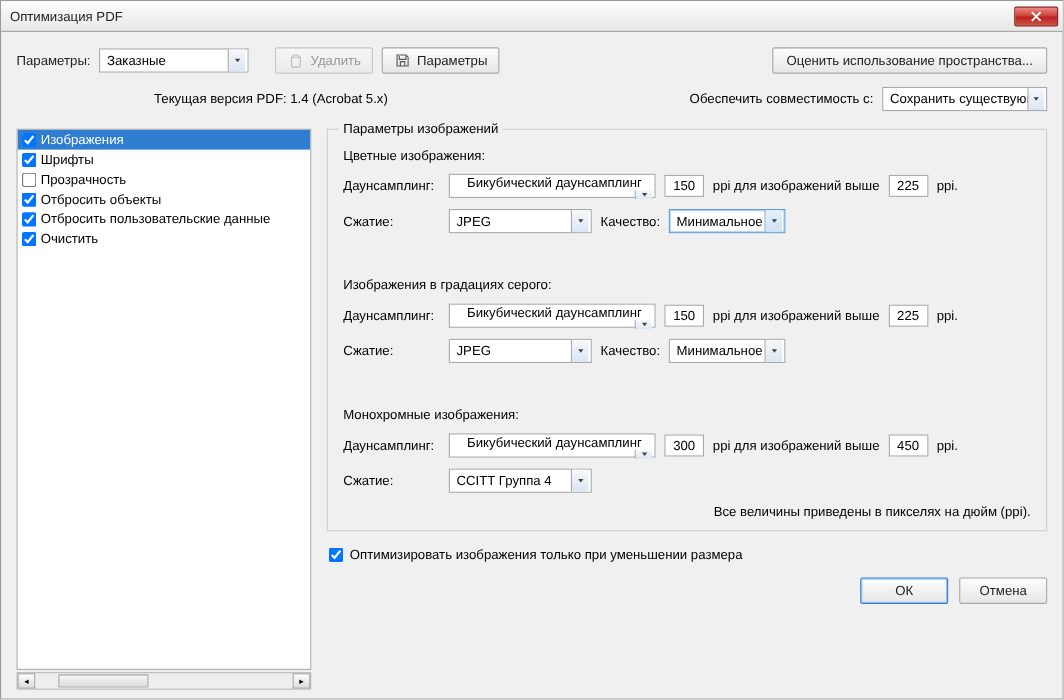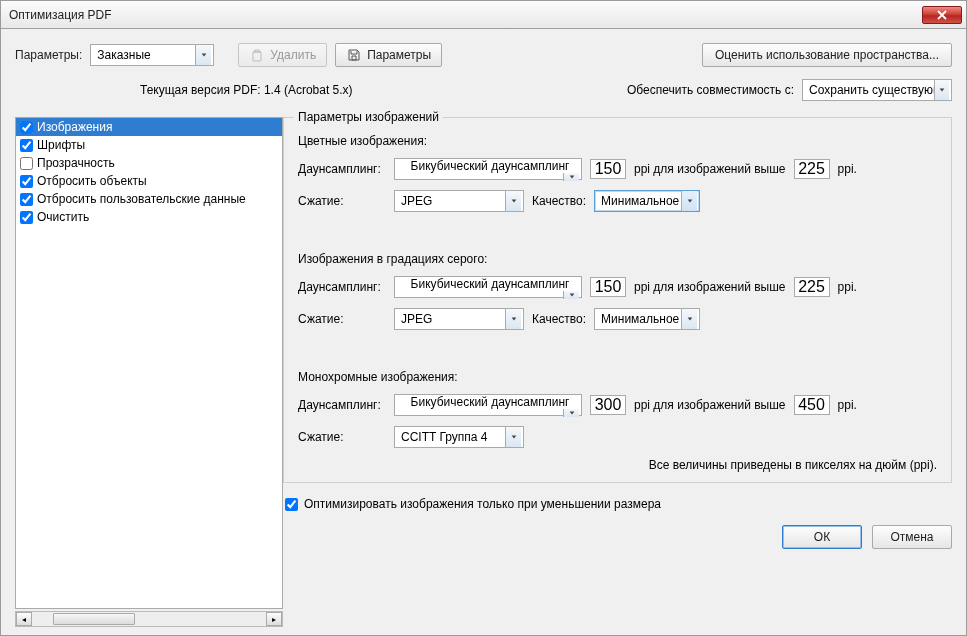--- a/index.html
+++ b/index.html
@@ -13,37 +13,37 @@
 .label { color: #222; }
 .combo { height: 22px; background: #fff; border: 1px solid #aaa; display: inline-flex; align-items: center; padding: 0 2px 0 6px; font-size: 12px; position: relative; cursor: pointer; }
 .combo .arrow { margin-left: auto; width: 16px; display: flex; align-items: center; justify-content: center; }
 .btn { height: 24px; padding: 0 10px; background: linear-gradient(#fdfdfd,#e6e6e6); border: 1px solid #a8a8a8; border-radius: 2px; display: inline-flex; align-items: center; gap: 5px; cursor: pointer; font-size: 12px; color: #222; }
 .btn.disabled { color: #999; border-color: #c5c5c5; background: linear-gradient(#f6f6f6,#eaeaea); cursor: default; }
 .btn .icon { width: 16px; height: 16px; display: inline-flex; align-items: center; justify-content: center; }
 .spacer { flex: 1; }
 .info-row { display: flex; align-items: center; margin-bottom: 16px; }
 .info-row .version { margin-left: 125px; }
 .info-row .compat-label { margin-left: auto; margin-right: 8px; }
-.body-row { display: flex; flex: 1; min-height: 0; }
+.body-row { display: flex; gap: 14px; flex: 1; min-height: 0; }
 .sidebar { width: 268px; display: flex; flex-direction: column; }
 .listbox { flex: 1; background: #fff; border: 1px solid #aaa; overflow: auto; }
 .list-item { display: flex; align-items: center; height: 18px; padding: 0 4px; gap: 4px; font-size: 12px; }
 .list-item.selected { background: #2f7dd1; color: #fff; }
 .list-item input[type=checkbox] { width: 13px; height: 13px; }
 .hscroll { height: 16px; background: #eee; border: 1px solid #bbb; margin-top: 2px; display: flex; align-items: center; }
 .hscroll .sbtn { width: 16px; height: 14px; background: linear-gradient(#fdfdfd,#ddd); border: 1px solid #aaa; display:flex; align-items:center; justify-content:center; font-size:8px; }
 .hscroll .track { flex:1; position:relative; height:14px; }
 .hscroll .thumb { position:absolute; left:9%; width:35%; height:12px; top:1px; background: linear-gradient(#f6f6f6,#ddd); border:1px solid #aaa; border-radius:1px; }
 .main { flex: 1; display: flex; flex-direction: column; }
 .groupbox { border: 1px solid #cfcfcf; padding: 12px 14px 10px 14px; position: relative; }
 .groupbox .legend { position: absolute; top: -8px; left: 10px; background: #f0f0f0; padding: 0 4px; font-size: 12px; }
 .section-head { margin: 4px 0 10px 0; }
 .form-row { display: flex; align-items: center; gap: 8px; margin-bottom: 10px; }
 .form-row .lbl { width: 88px; }
-.textfield { width: 36px; height: 20px; border: 1px solid #aaa; background: #fff; text-align: center; font-size: 16px; padding: 1px; }
+.textfield { width: 36px; height: 20px; border: 1px solid #aaa; background: #fff; text-align: center; font-size: 12px; padding: 1px; }
 .combo.downsampling { width: 188px; flex-direction: column; }
 .combo.compression { width: 130px; }
 .combo.quality { width: 106px; }
 .combo.highlighted { border: 1px solid #5a9fd6; box-shadow: 0 0 0 1px #bcd8f0 inset; }
 .combo .arrow.btnish { background: linear-gradient(#f6f8fb,#dbe6f3); border-left:1px solid #aaa; height:100%; }
 .combo.highlighted .arrow.btnish { background: linear-gradient(#e6f0fb,#cfe2f6); border-left:1px solid #8ab4da; }
 .note { text-align: right; font-size: 12px; margin-top: 6px; }
 .opt-row { display: flex; align-items: center; gap: 6px; margin: 14px 0 0 2px; }
 .footer { display: flex; justify-content: flex-end; gap: 10px; padding: 14px 0 4px 0; }
 .footer .btn { width: 80px; justify-content: center; }
@@ -61,21 +61,21 @@
       <svg width="10" height="10" viewBox="0 0 10 10">
           <path d="M1 1 L9 9 M9 1 L1 9" stroke="#fff" stroke-width="1.8"></path>
         </svg>
     </div>
   </div>
 
   <div class="content">
 
     <div class="top-row">
       <span class="label">Параметры:</span>
-      <div class="combo" style="width:124px">
+      <div class="combo" style="width:136px">
         <span>Заказные</span>
         <span class="arrow btnish">
             <svg class="tri" viewBox="0 0 10 10">
               <path d="M2 3 L8 3 L5 7 Z"></path>
             </svg>
           </span>
       </div>
       <div style="width:8px"></div>
       <button class="btn disabled">
         <span class="icon">

